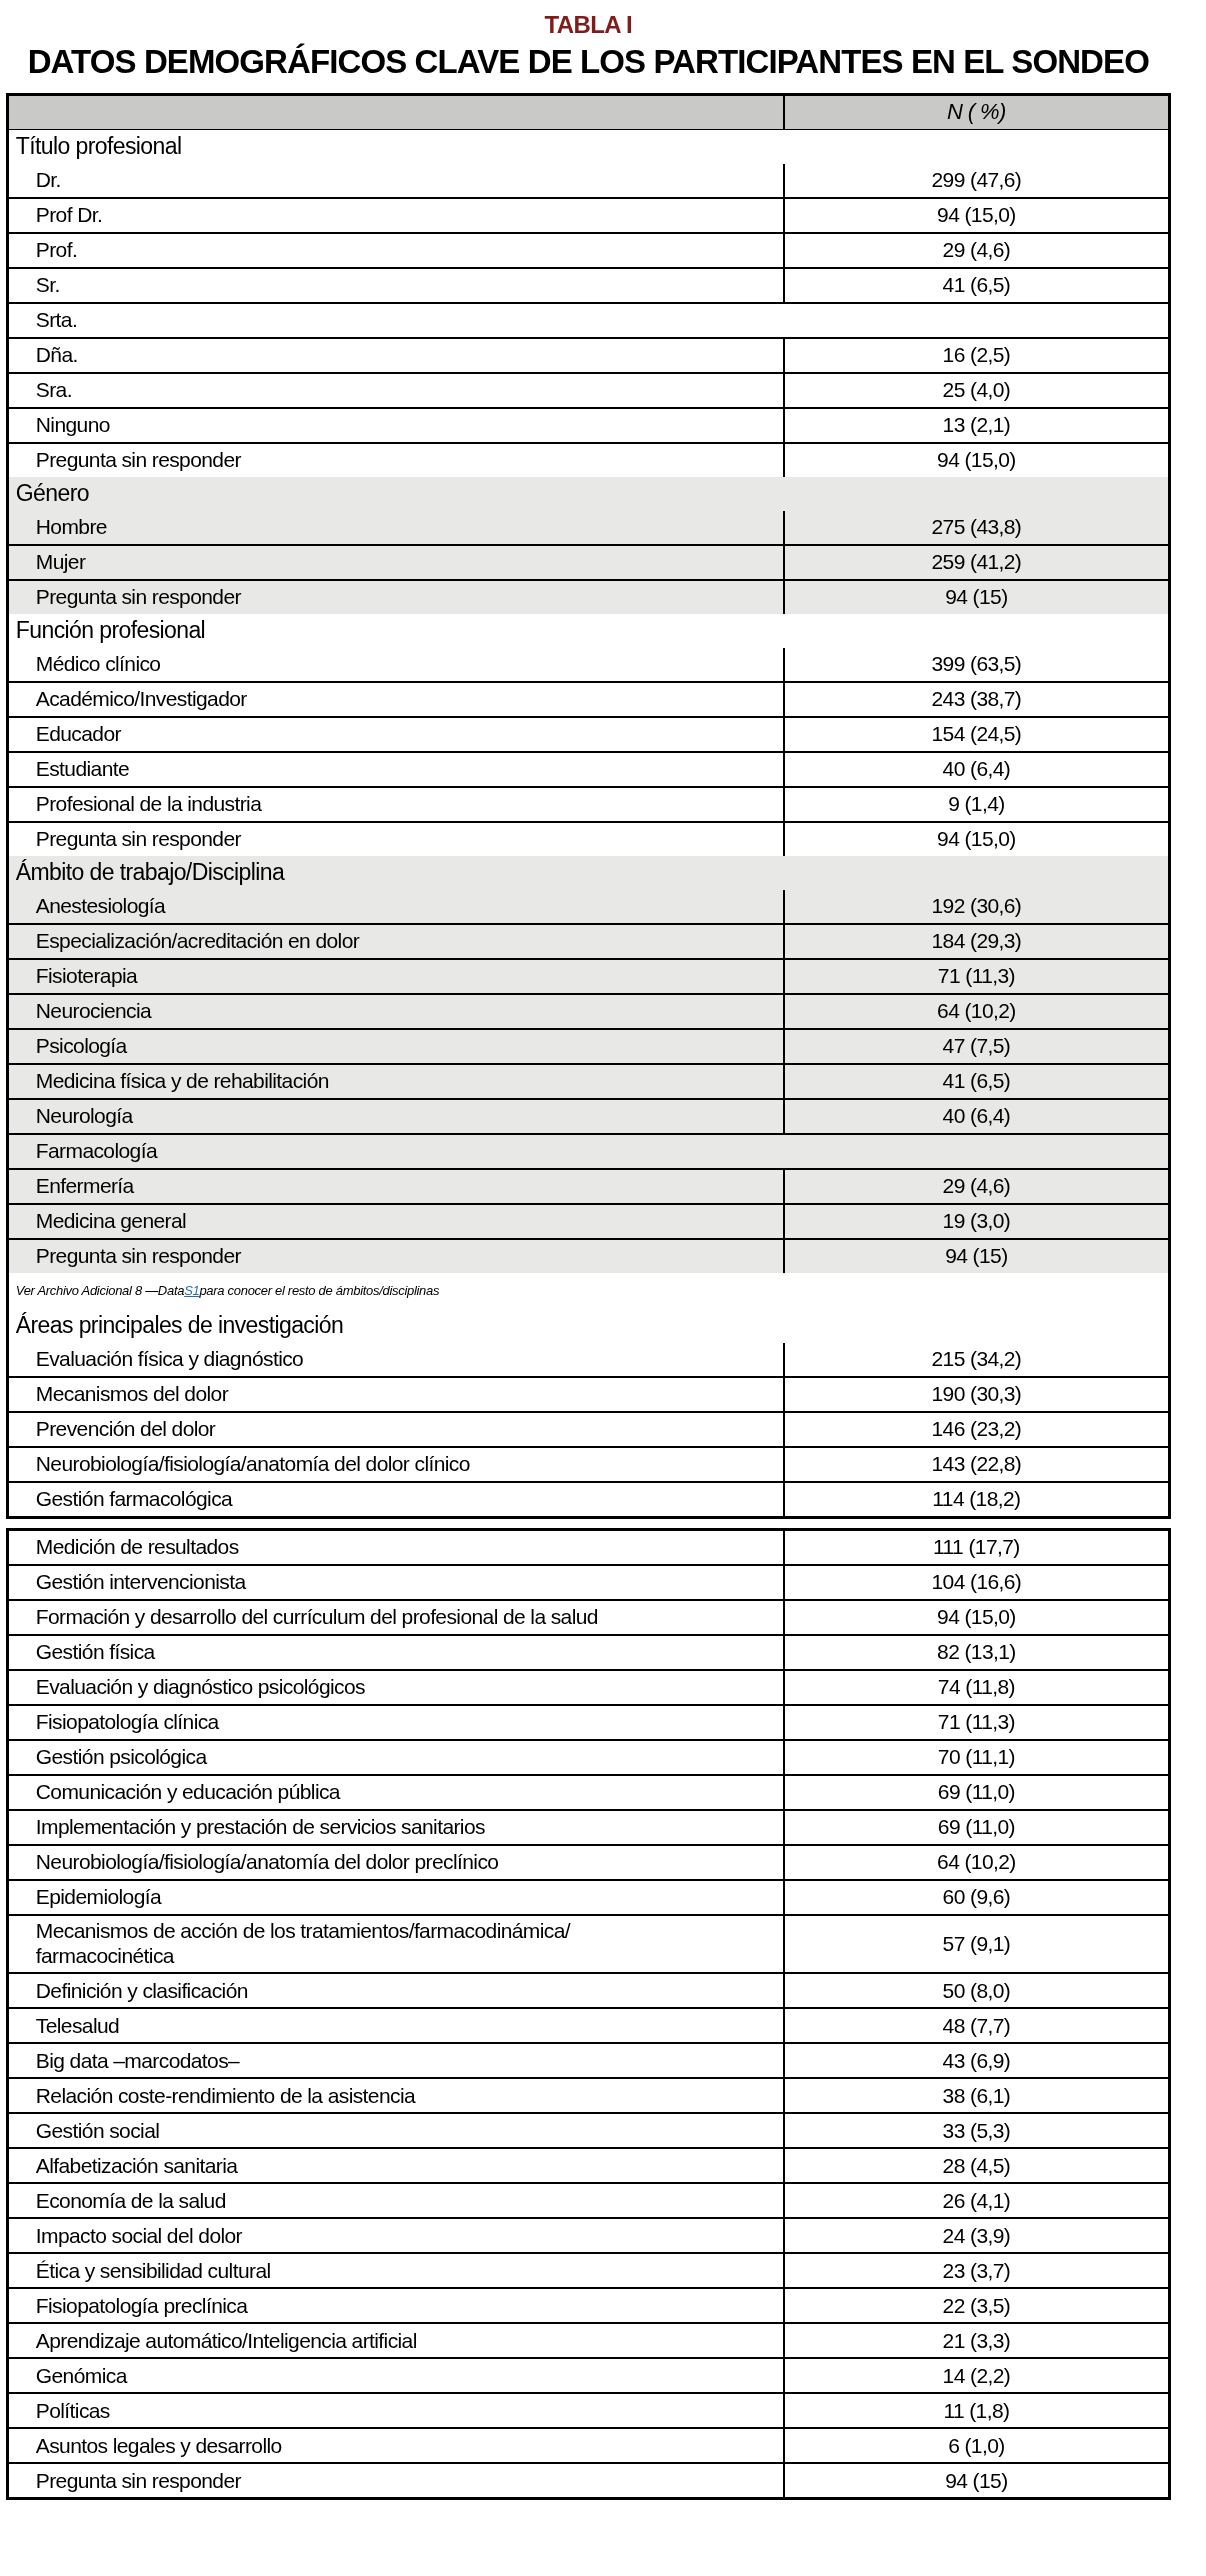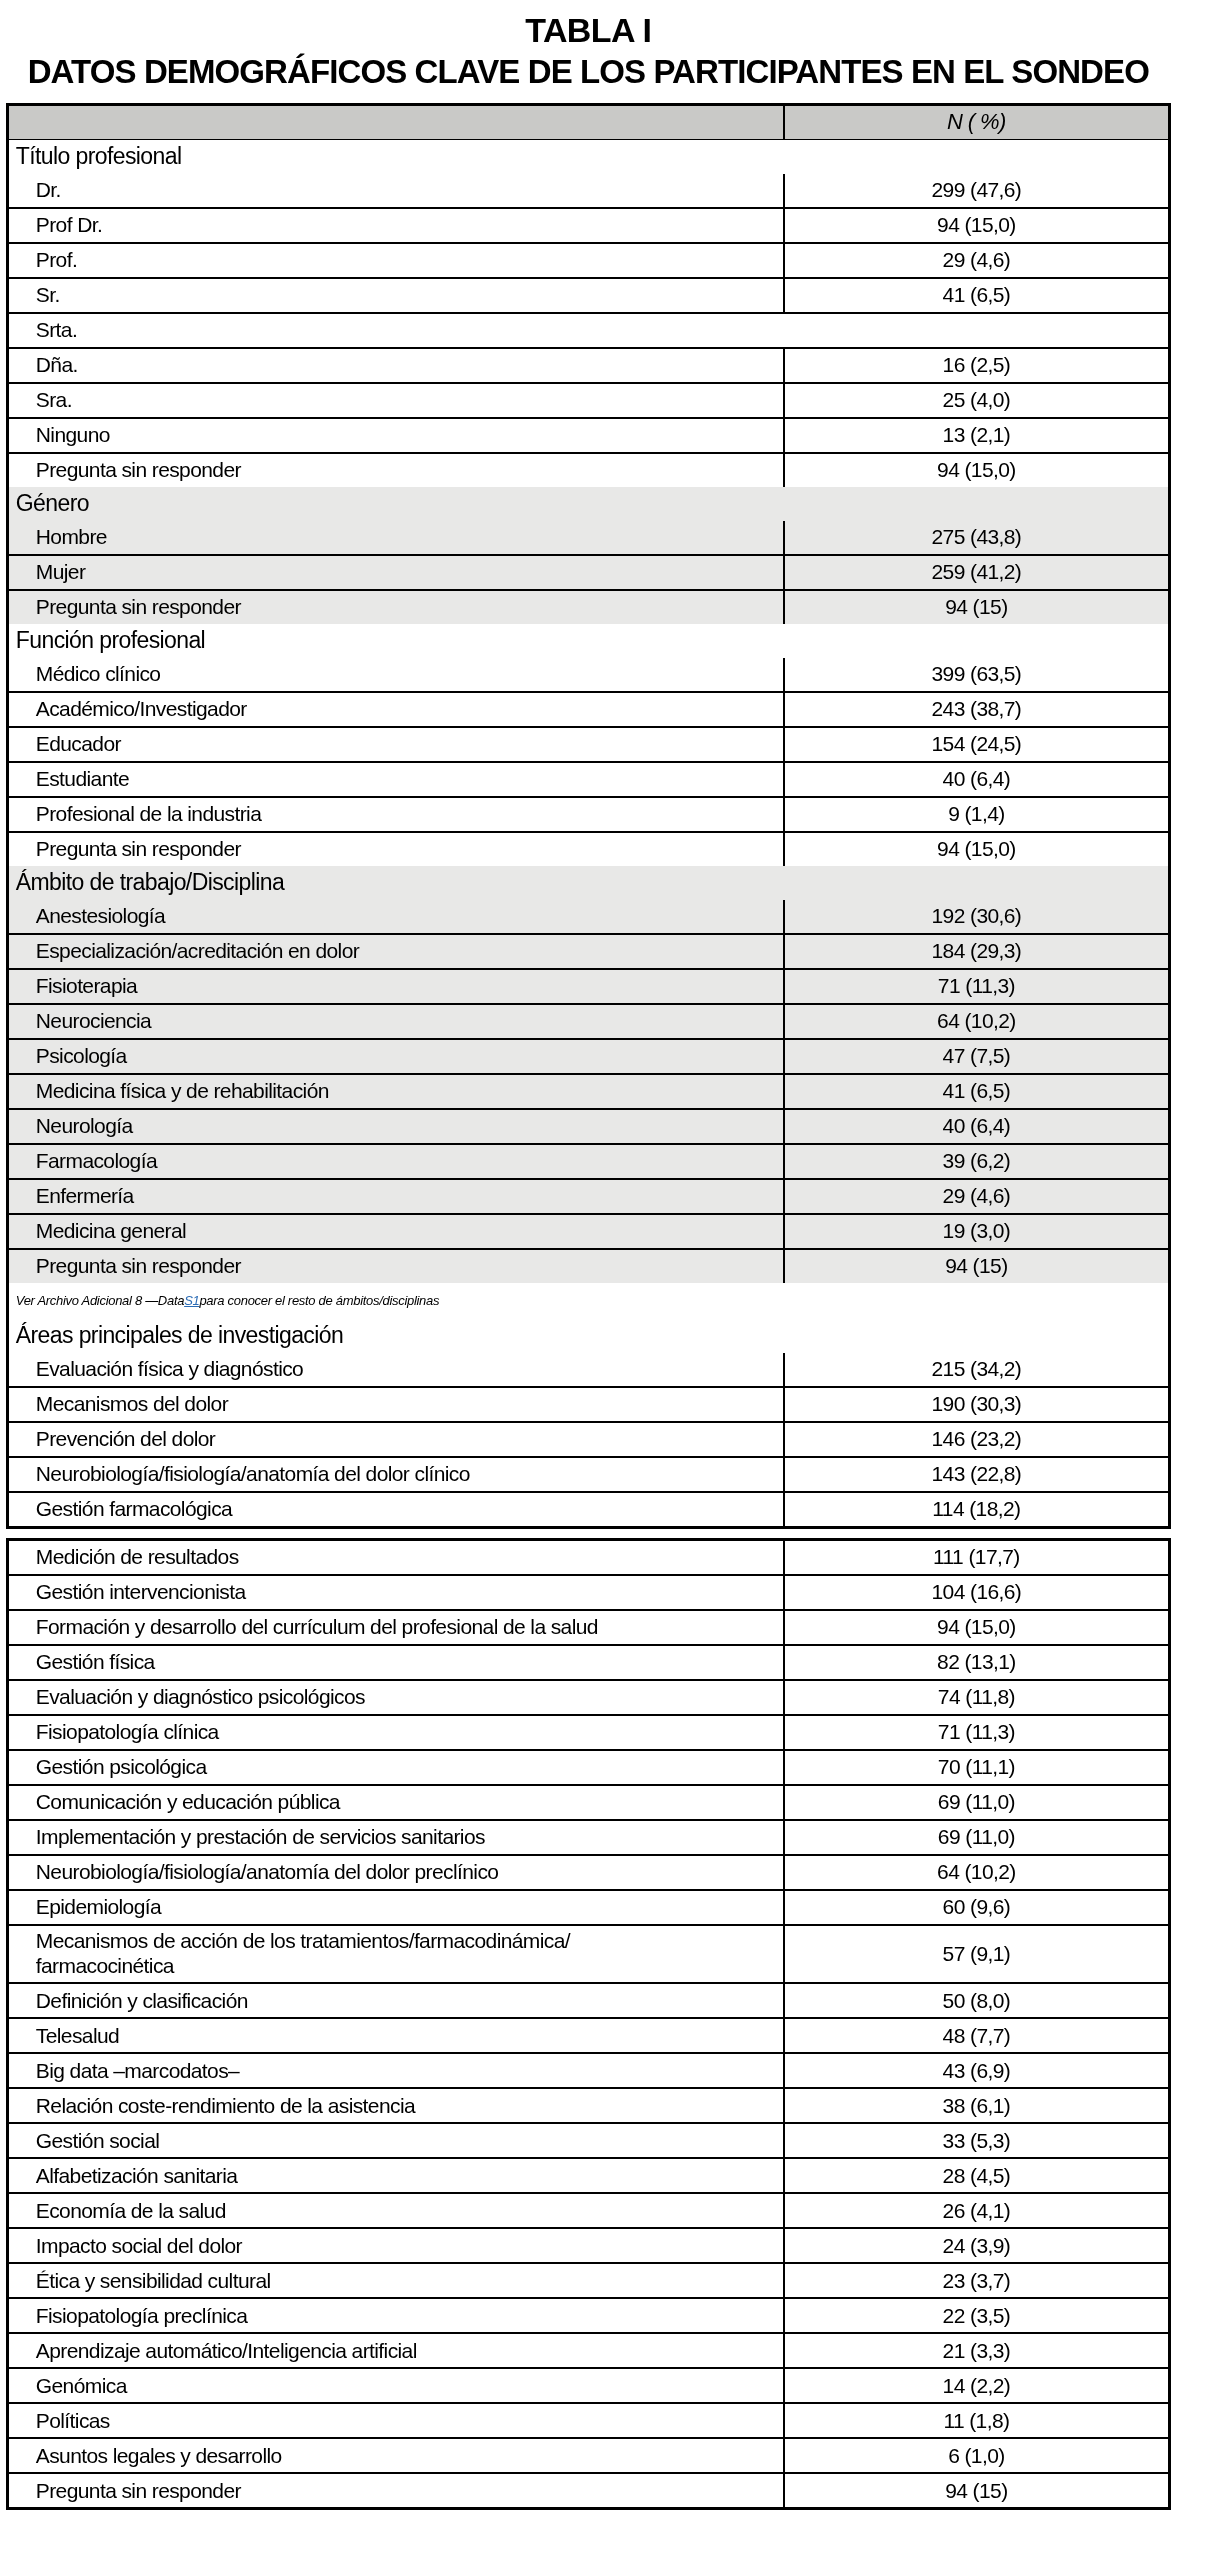--- a/index.html
+++ b/index.html
@@ -3,21 +3,21 @@
 <meta charset="utf-8">
 <style>
   html,body{margin:0;padding:0;background:#ffffff;}
   body{
     width:1206px;height:2576px;position:relative;
     font-family:"Liberation Sans","DejaVu Sans",sans-serif;
     color:#000;
     -webkit-font-smoothing:antialiased;
   }
   .titles{width:1165px;margin:0 0 0 5.8px;text-align:center;padding-top:12.8px;}
-  .t1{font-size:34px;font-weight:bold;color:#000000;letter-spacing:-0.6px;line-height:1.0;}
+  .t1{font-size:24px;font-weight:bold;color:#7f1d1d;letter-spacing:-0.6px;line-height:1.0;}
   .t2{font-size:33px;font-weight:bold;color:#000;letter-spacing:-0.9px;line-height:1.0;margin-top:8.1px;}
 
   .tbl{
     width:1165px;margin-left:5.8px;box-sizing:border-box;
     border:3.5px solid #000;background:#fff;
   }
   .part1{margin-top:15px;}
   .part2{margin-top:9px;}
 
   .row{display:grid;grid-template-columns:66.8% 33.2%;box-sizing:border-box;}
@@ -159,21 +159,20 @@
     <div class="row shaded">
       <div class="c1">Medicina física y de rehabilitación</div>
       <div class="c2">41 (6,5)</div>
     </div>
     <div class="row shaded">
       <div class="c1">Neurología</div>
       <div class="c2">40 (6,4)</div>
     </div>
     <div class="row shaded">
       <div class="c1">Farmacología</div>
-      <div class="c2">39 (6,2)</div>
     </div>
     <div class="row shaded">
       <div class="c1">Enfermería</div>
       <div class="c2">29 (4,6)</div>
     </div>
     <div class="row shaded">
       <div class="c1">Medicina general</div>
       <div class="c2">19 (3,0)</div>
     </div>
     <div class="row shaded">

